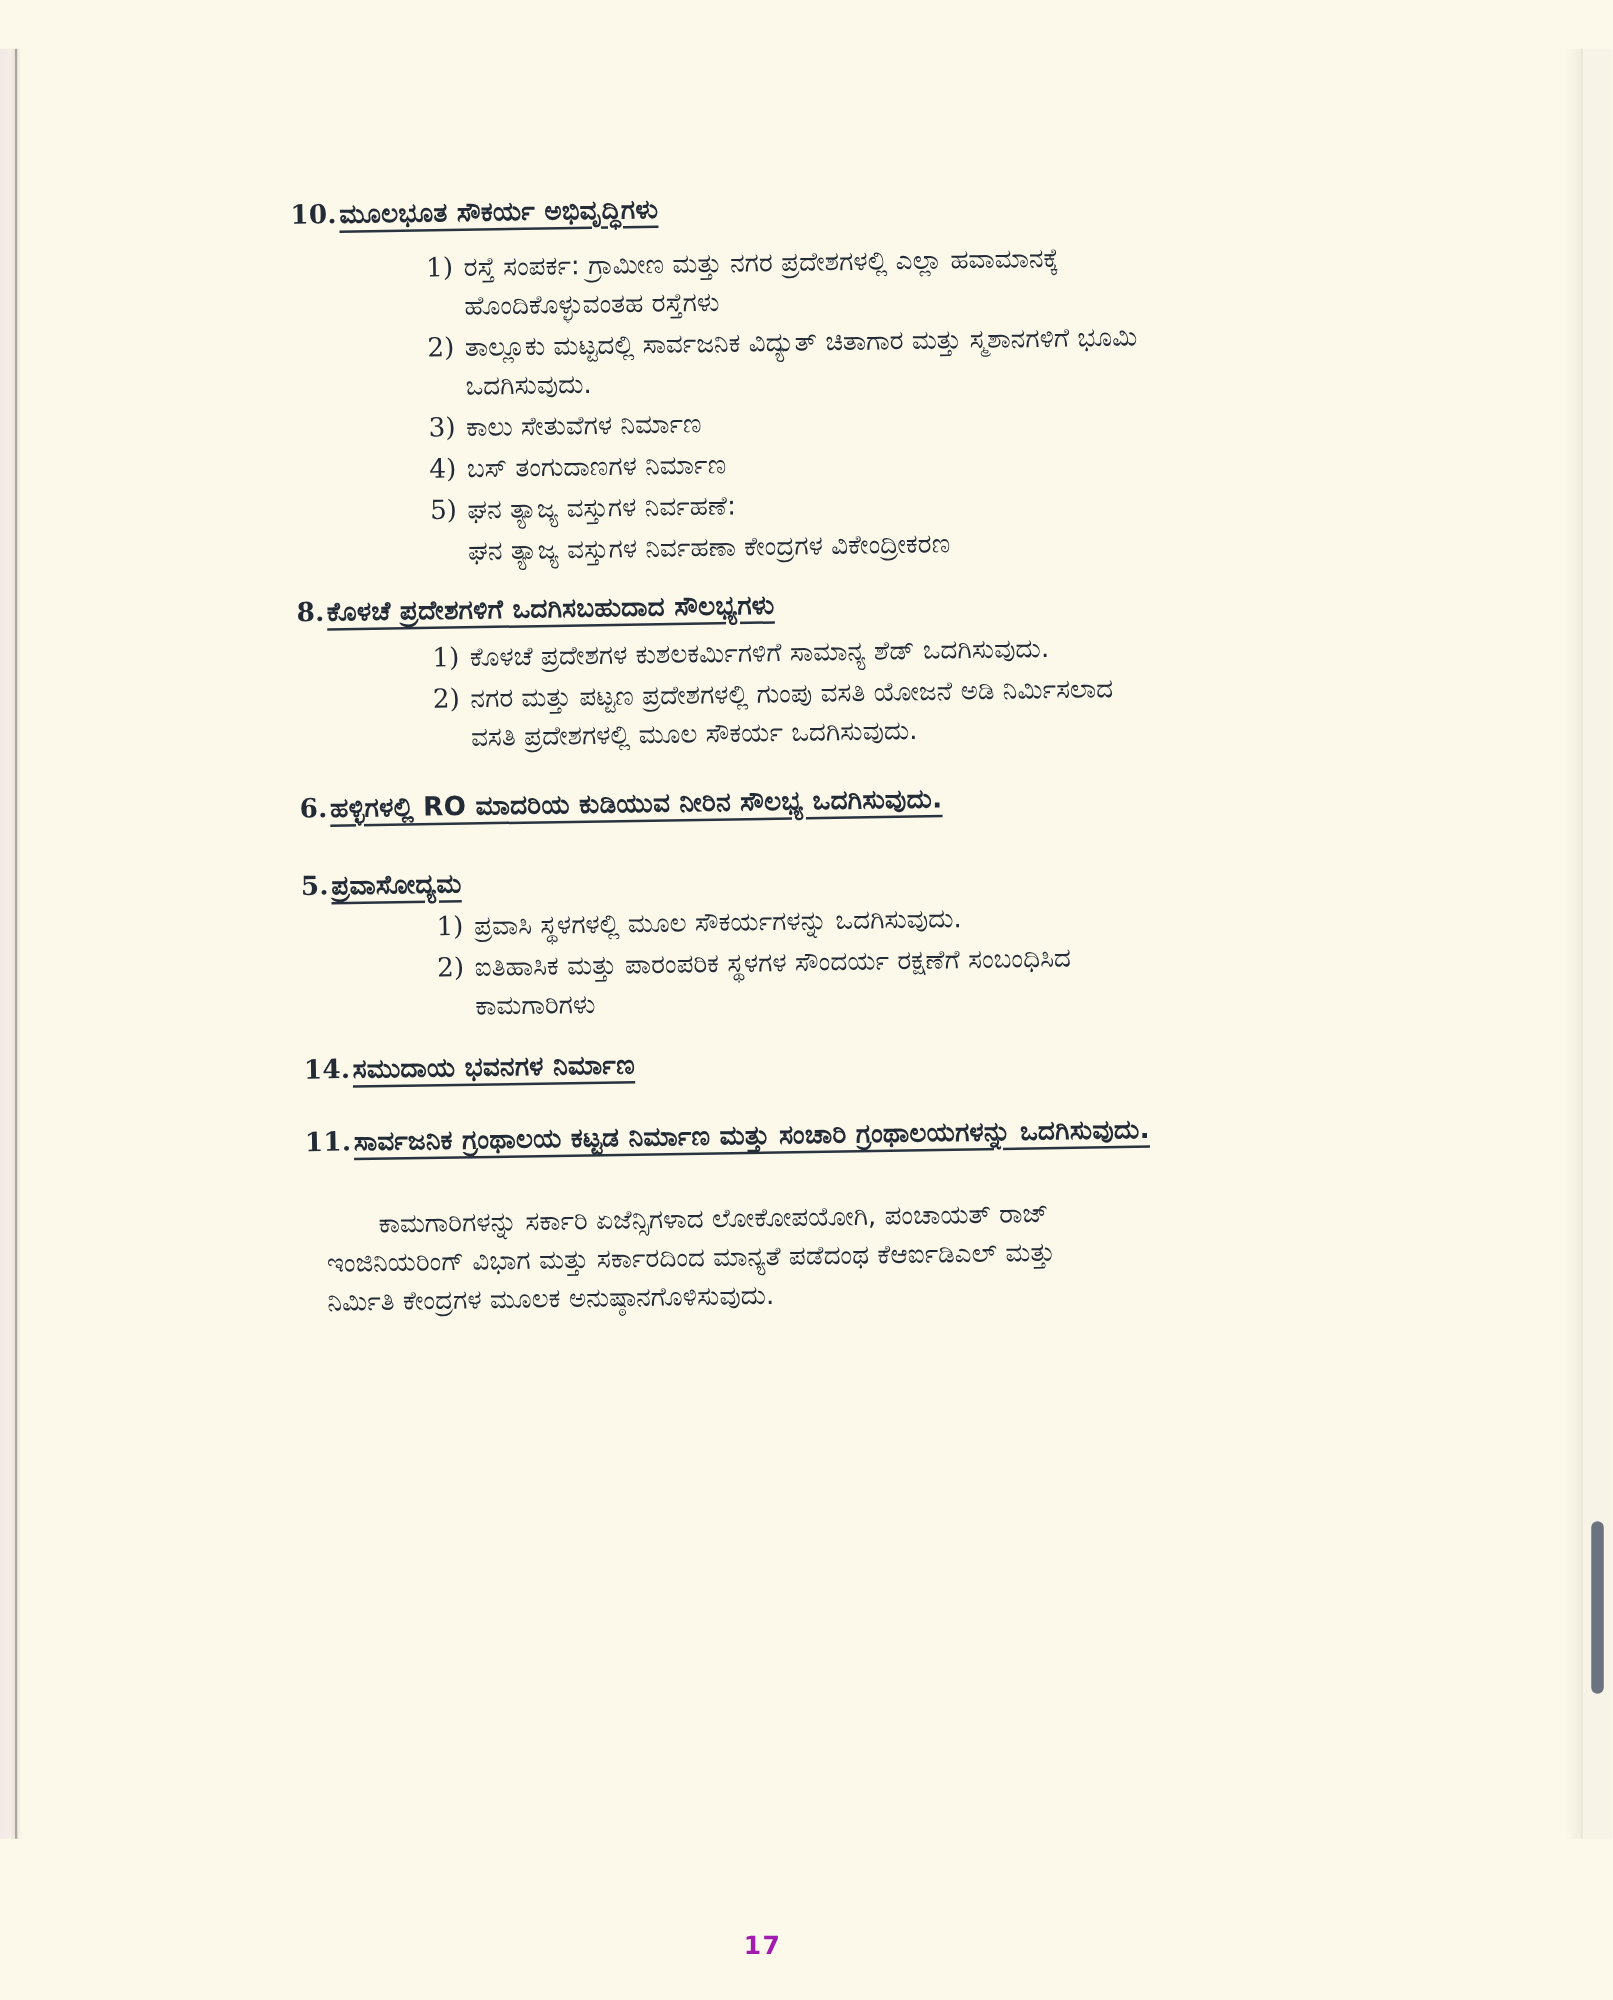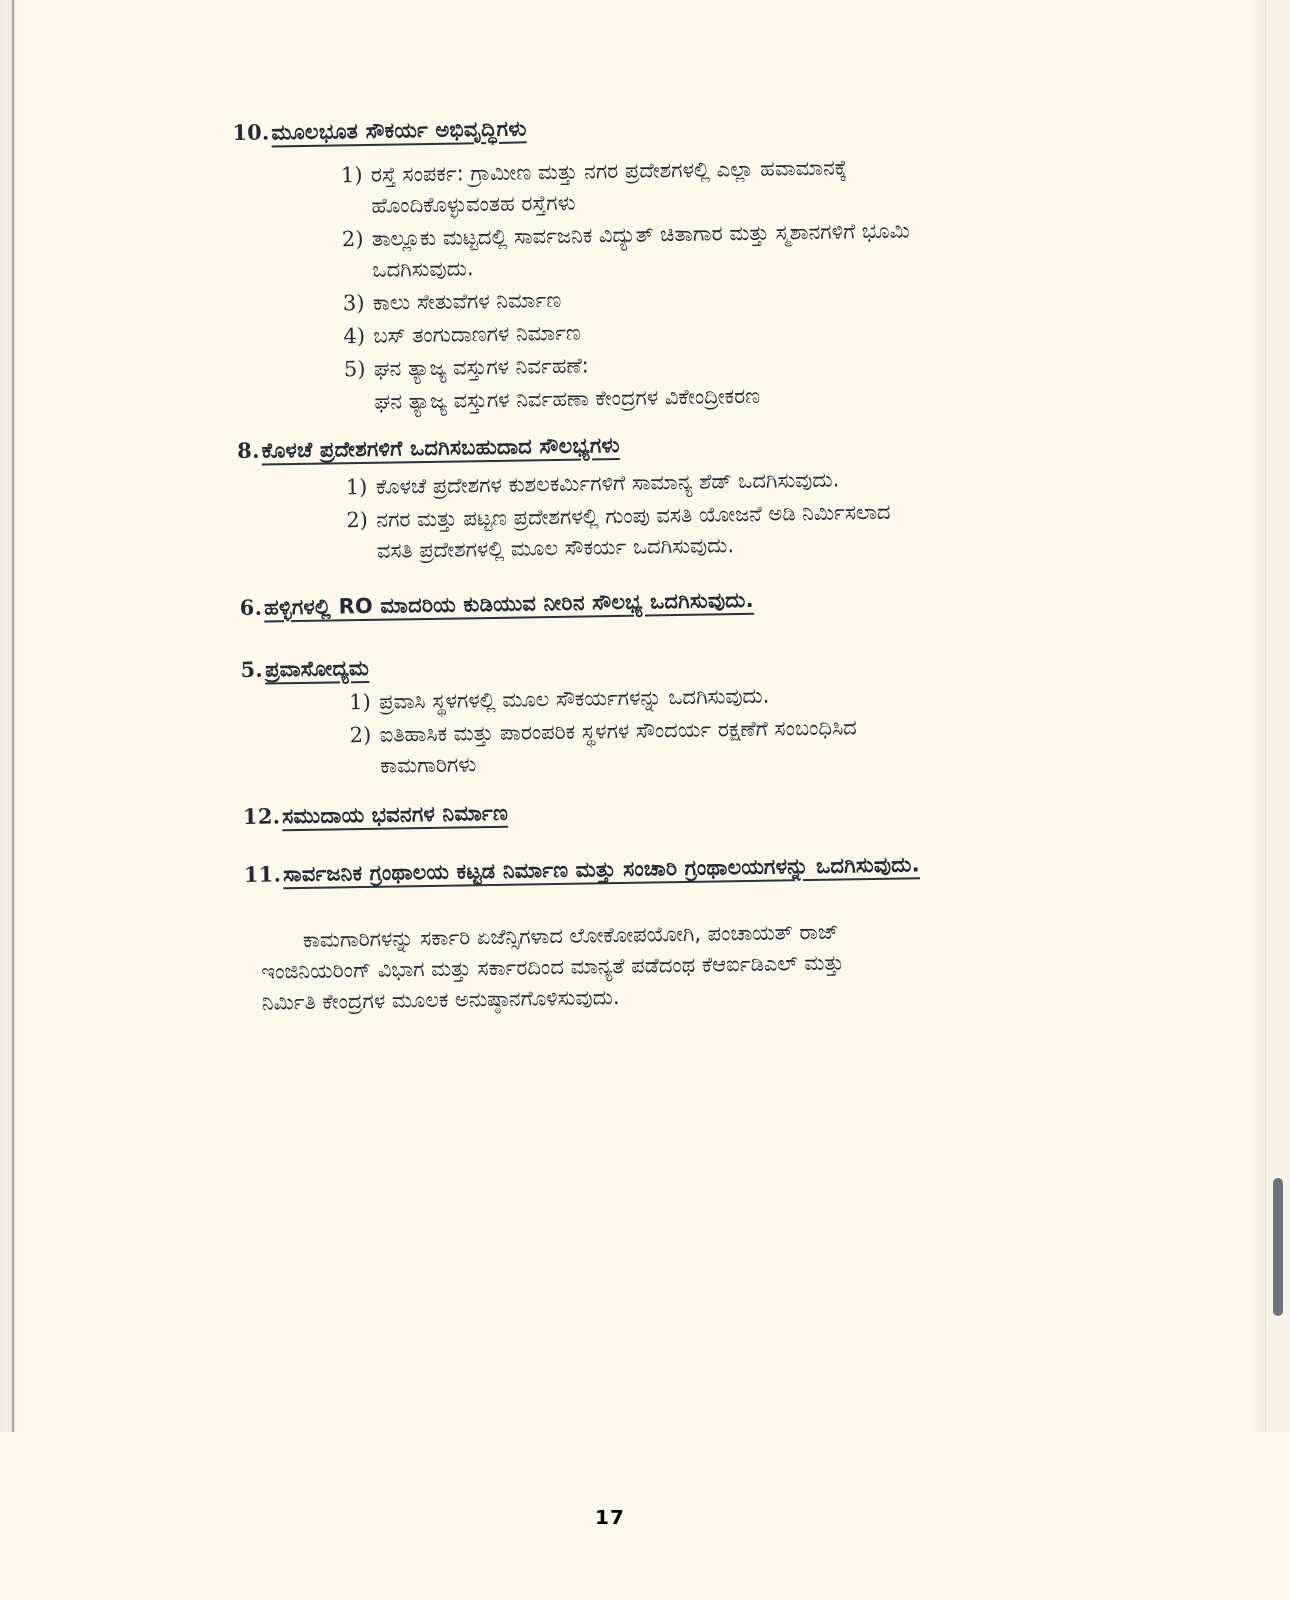--- a/index.html
+++ b/index.html
@@ -3,21 +3,21 @@
 <meta charset="utf-8">
 <style>
   html, body {
     margin: 0; padding: 0;
     width: 1290px; height: 1600px;
     overflow: hidden;
     background: #fcf8ea;
     font-family: "DejaVu Sans", sans-serif;
     color: #222b36;
   }
-  .viewport { position: relative; width: 1290px; height: 1432px; }
+  .viewport { position: relative; width: 1290px; height: 1432px; margin-top: 39px; }
 
   
   .left-strip {
     position: absolute; left: 0; top: 0; bottom: 0; width: 12px;
     background: linear-gradient(to right, #f2e9e4 0%, #f6ede8 65%, #e9e3d9 100%);
     border-right: 2px solid #aaa69e;
   }
   .left-strip-inner {
     position: absolute; left: 14px; top: 0; bottom: 0; width: 3px;
     background: linear-gradient(to right, #efeadb, #fcf8ea);
@@ -73,21 +73,21 @@
   .closing {
     margin: 34px 0 0 16px;
     width: 762px;
     text-align: justify;
     text-indent: 42px;
     white-space: pre-line;
   }
 
   .pagenum {
     position: absolute; left: 578px; top: 1505px;
-    font-size: 20px; font-weight: bold; color: #000000;
+    font-size: 20px; font-weight: bold; color: #a21caf;
     letter-spacing: 1px;
   }
 
   
   .scroll-track {
     position: absolute; right: 0; top: 0; bottom: 0; width: 24px;
     background: #f7f3e6;
     border-left: 1px solid #e6e0cf;
   }
   .scroll-thumb {
@@ -177,21 +177,21 @@
           <div class="item">
             <span class="marker">2)</span>
             <span class="itext">ಐತಿಹಾಸಿಕ ಮತ್ತು ಪಾರಂಪರಿಕ ಸ್ಥಳಗಳ ಸೌಂದರ್ಯ ರಕ್ಷಣೆಗೆ ಸಂಬಂಧಿಸಿದ
 ಕಾಮಗಾರಿಗಳು</span>
           </div>
         </div>
       </div>
 
       <div class="section mt-s14">
         <div class="heading">
-          <span class="hnum">12.</span><span class="htext">ಸಮುದಾಯ ಭವನಗಳ ನಿರ್ಮಾಣ</span>
+          <span class="hnum">14.</span><span class="htext">ಸಮುದಾಯ ಭವನಗಳ ನಿರ್ಮಾಣ</span>
         </div>
       </div>
 
       <div class="section mt-s15">
         <div class="heading">
           <span class="hnum">11.</span><span class="htext">ಸಾರ್ವಜನಿಕ ಗ್ರಂಥಾಲಯ ಕಟ್ಟಡ ನಿರ್ಮಾಣ ಮತ್ತು ಸಂಚಾರಿ ಗ್ರಂಥಾಲಯಗಳನ್ನು ಒದಗಿಸುವುದು.</span>
         </div>
       </div>
 
       <p class="closing">ಕಾಮಗಾರಿಗಳನ್ನು ಸರ್ಕಾರಿ ಏಜೆನ್ಸಿಗಳಾದ ಲೋಕೋಪಯೋಗಿ, ಪಂಚಾಯತ್ ರಾಜ್

